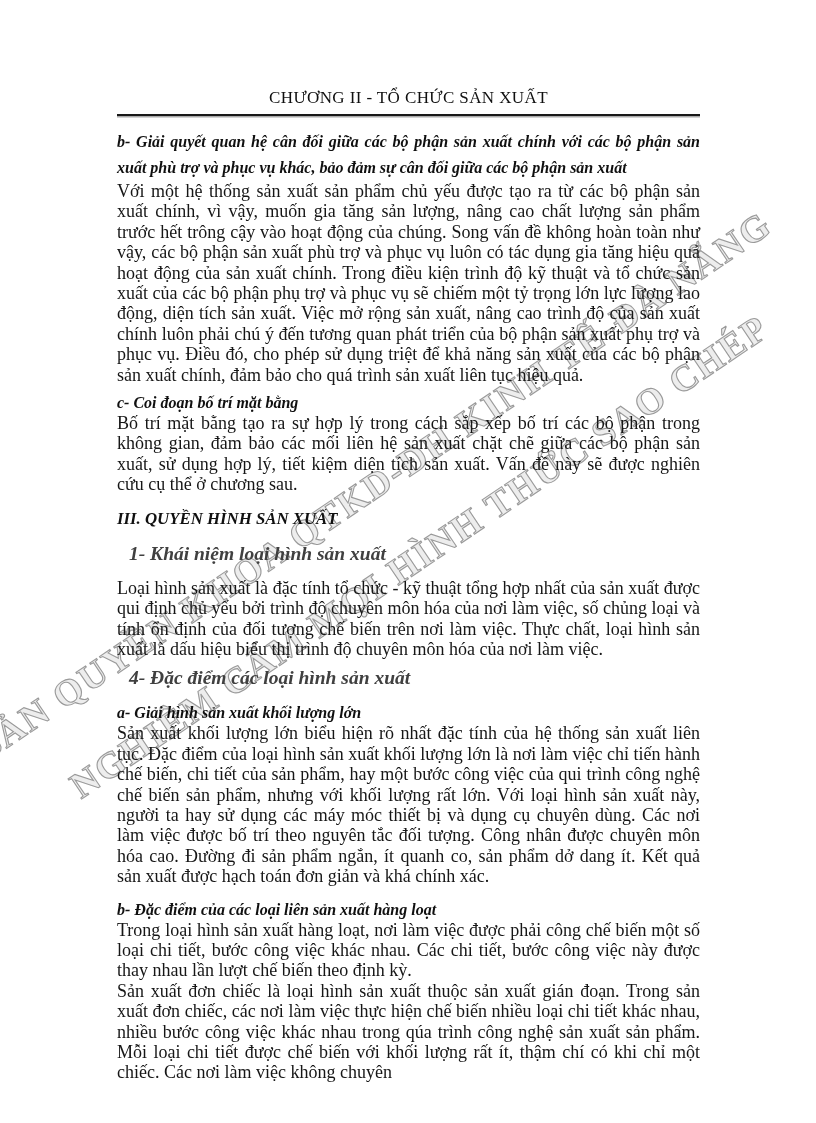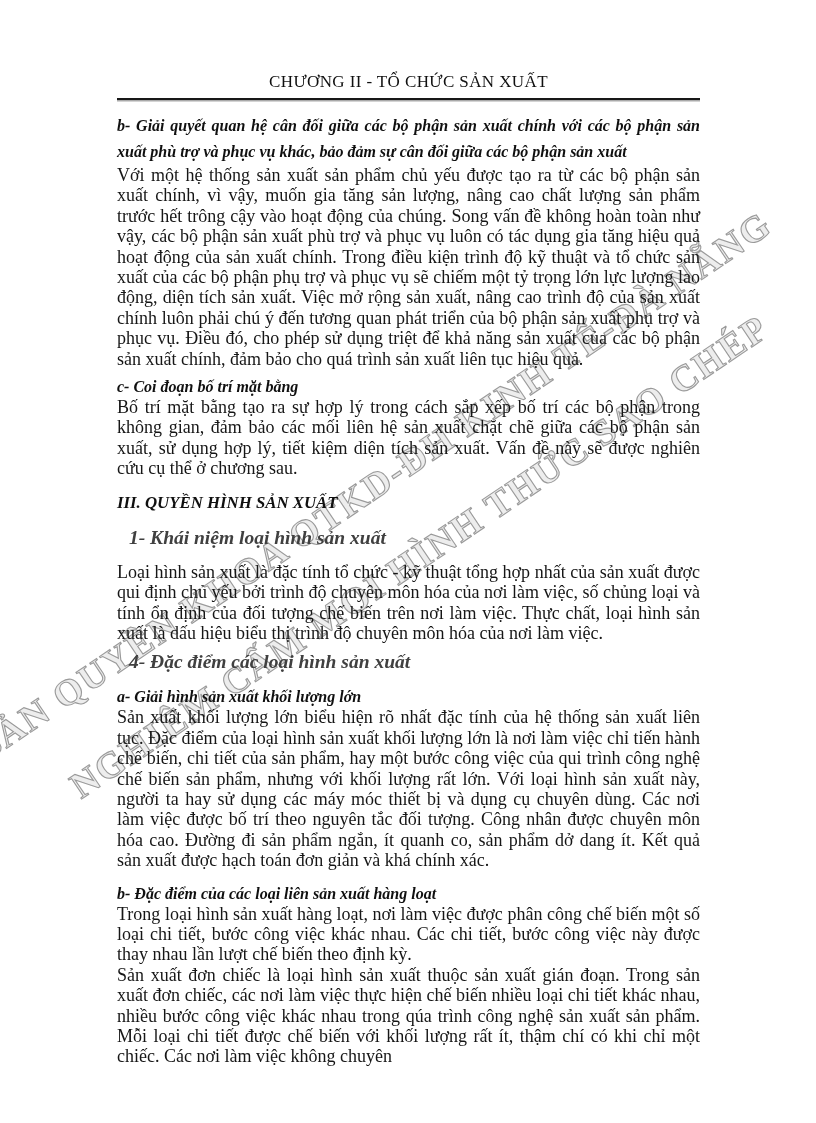--- a/index.html
+++ b/index.html
@@ -28,21 +28,21 @@
     font-size: 37px;
     letter-spacing: 2px;
     line-height: 84px;
     color: rgba(175,175,175,0.22);
     -webkit-text-stroke: 1.1px rgba(138,138,138,0.85);
   }
 
   
   .content {
     position: absolute;
-    left: 117px; top: 72px;
+    left: 117px; top: 88px;
     width: 583px;
     z-index: 1;
   }
 
   .page-title {
     text-align: center;
     font-size: 17px;
     line-height: 20px;
     letter-spacing: 0.4px;
     color: #101010;
@@ -129,17 +129,17 @@
 
   <h3 class="h-num mt-h1">1- Khái niệm loại hình sản xuất</h3>
   <p class="body mt-p3">Loại hình sản xuất là đặc tính tổ chức - kỹ thuật tổng hợp nhất của sản xuất được qui định chủ yếu bởi trình độ chuyên môn hóa của nơi làm việc, số chủng loại và tính ổn định của đối tượng chế biến trên nơi làm việc. Thực chất, loại hình sản xuất là dấu hiệu biểu thị trình độ chuyên môn hóa của nơi làm việc.</p>
 
   <h3 class="h-num mt-h2">4- Đặc điểm các loại hình sản xuất</h3>
 
   <h4 class="h-sub mt-ha">a- Giải hình sản xuất khối lượng lớn</h4>
   <p class="body mt-p4">Sản xuất khối lượng lớn biểu hiện rõ nhất đặc tính của hệ thống sản xuất liên tục. Đặc điểm của loại hình sản xuất khối lượng lớn là nơi làm việc chỉ tiến hành chế biến, chi tiết của sản phẩm, hay một bước công việc của qui trình công nghệ chế biến sản phẩm, nhưng với khối lượng rất lớn. Với loại hình sản xuất này, người ta hay sử dụng các máy móc thiết bị và dụng cụ chuyên dùng. Các nơi làm việc được bố trí theo nguyên tắc đối tượng. Công nhân được chuyên môn hóa cao. Đường đi sản phẩm ngắn, ít quanh co, sản phẩm dở dang ít. Kết quả sản xuất được hạch toán đơn giản và khá chính xác.</p>
 
   <h4 class="h-sub mt-hb">b- Đặc điểm của các loại liên sản xuất hàng loạt</h4>
-  <p class="body mt-p5">Trong loại hình sản xuất hàng loạt, nơi làm việc được phân công chế biến một số loại chi tiết, bước công việc khác nhau. Các chi tiết, bước công việc này được thay nhau lần lượt chế biến theo định kỳ.</p>
+  <p class="body mt-p5">Trong loại hình sản xuất hàng loạt, nơi làm việc được phải công chế biến một số loại chi tiết, bước công việc khác nhau. Các chi tiết, bước công việc này được thay nhau lần lượt chế biến theo định kỳ.</p>
 
   <p class="body mt-p6">Sản xuất đơn chiếc là loại hình sản xuất thuộc sản xuất gián đoạn. Trong sản xuất đơn chiếc, các nơi làm việc thực hiện chế biến nhiều loại chi tiết khác nhau, nhiều bước công việc khác nhau trong qúa trình công nghệ sản xuất sản phẩm. Mỗi loại chi tiết được chế biến với khối lượng rất ít, thậm chí có khi chỉ một chiếc. Các nơi làm việc không chuyên</p>
 
 </div>
 
 </body></html>

